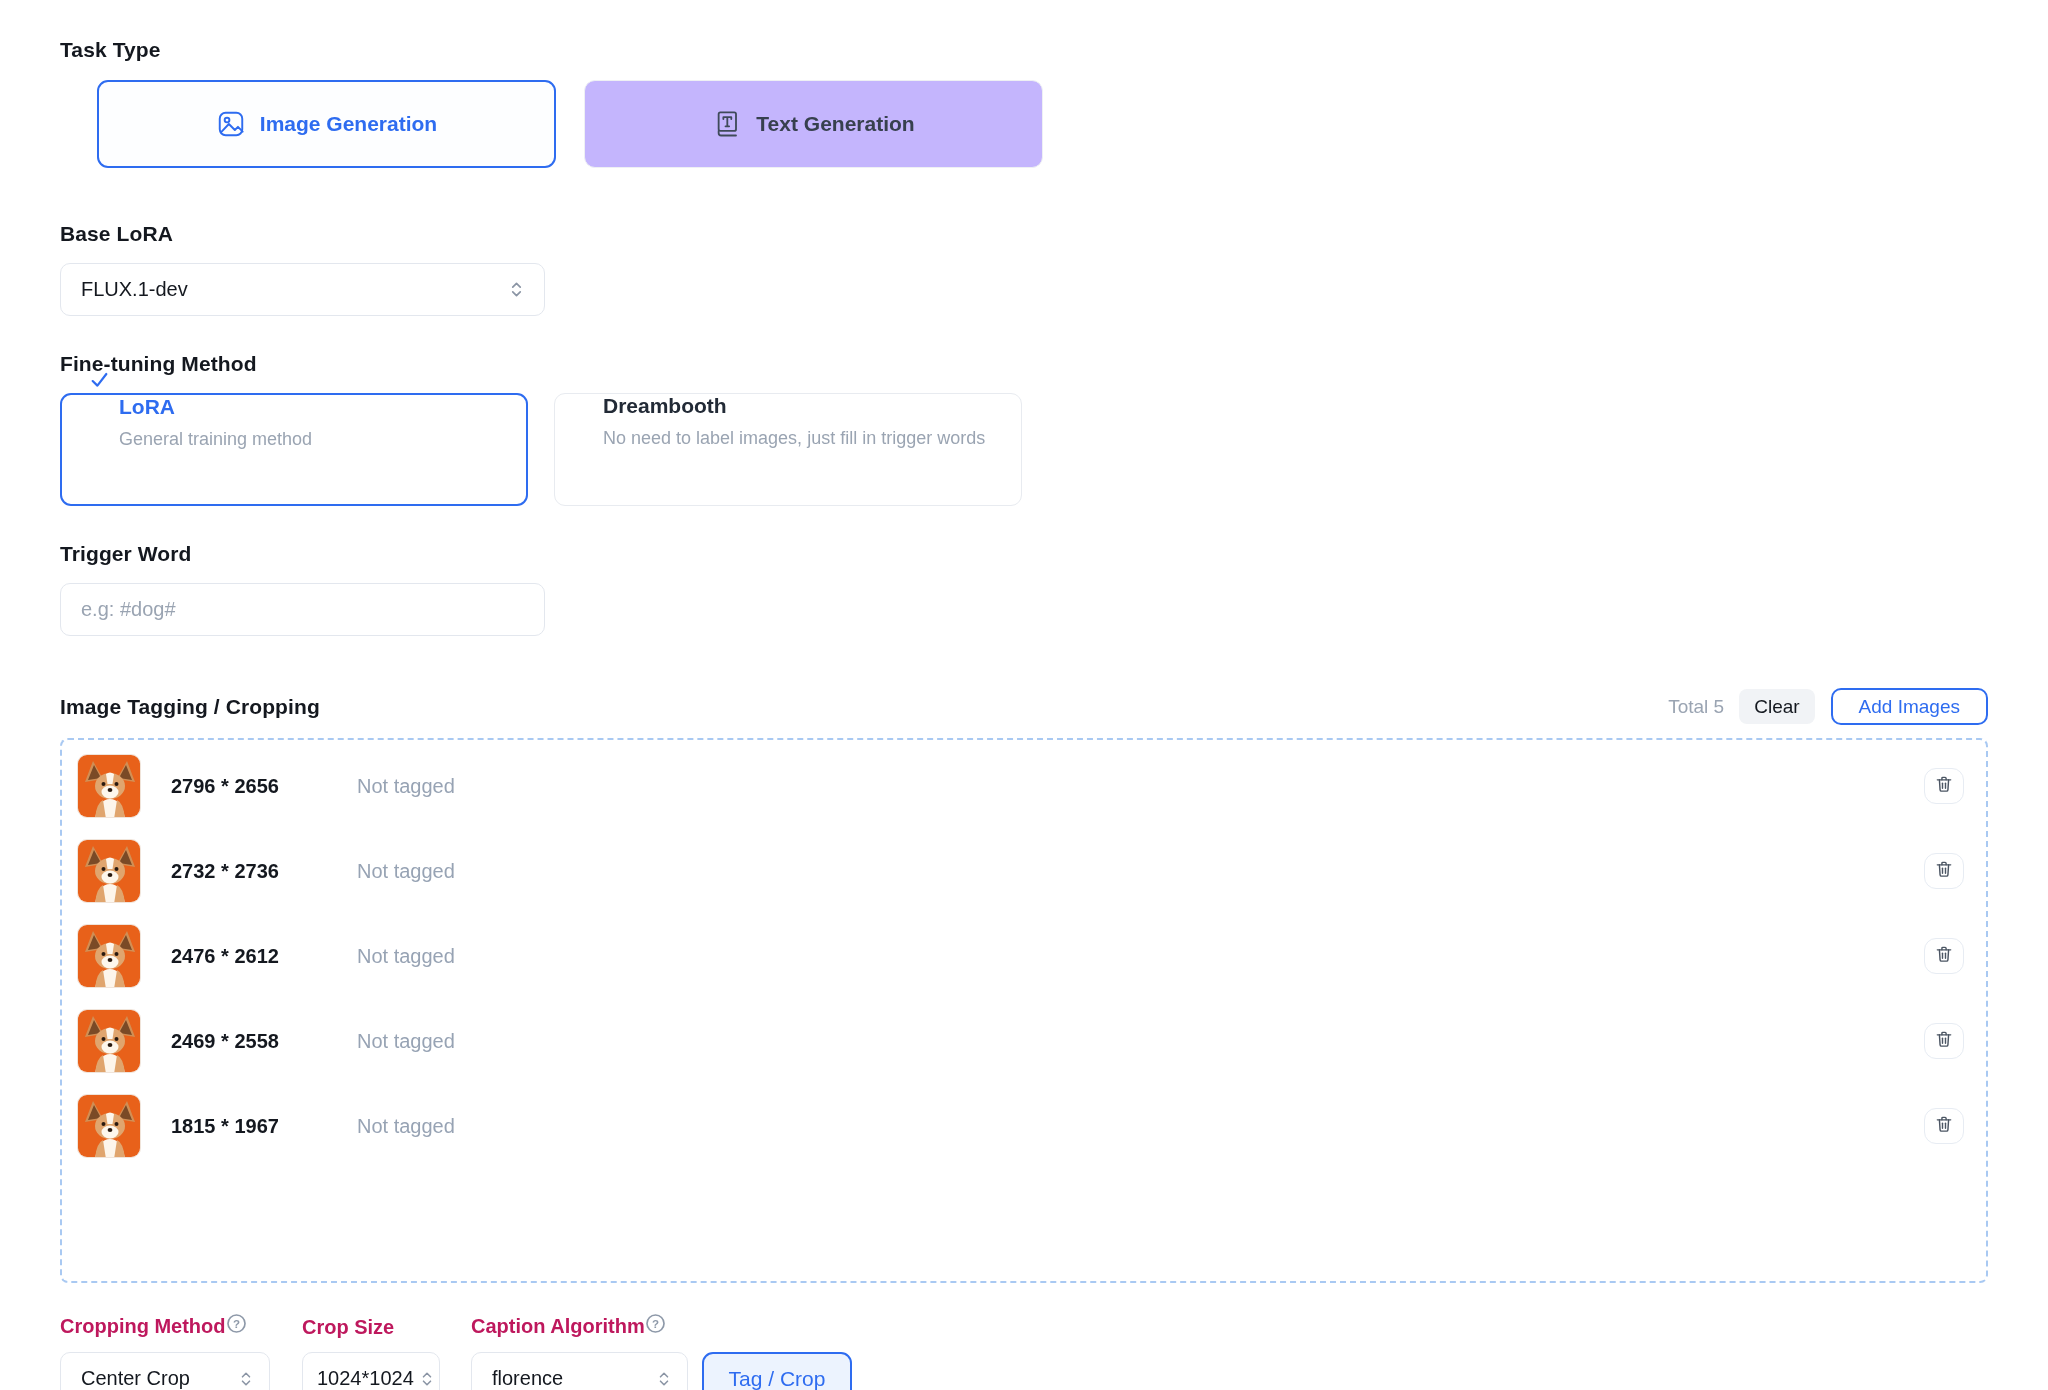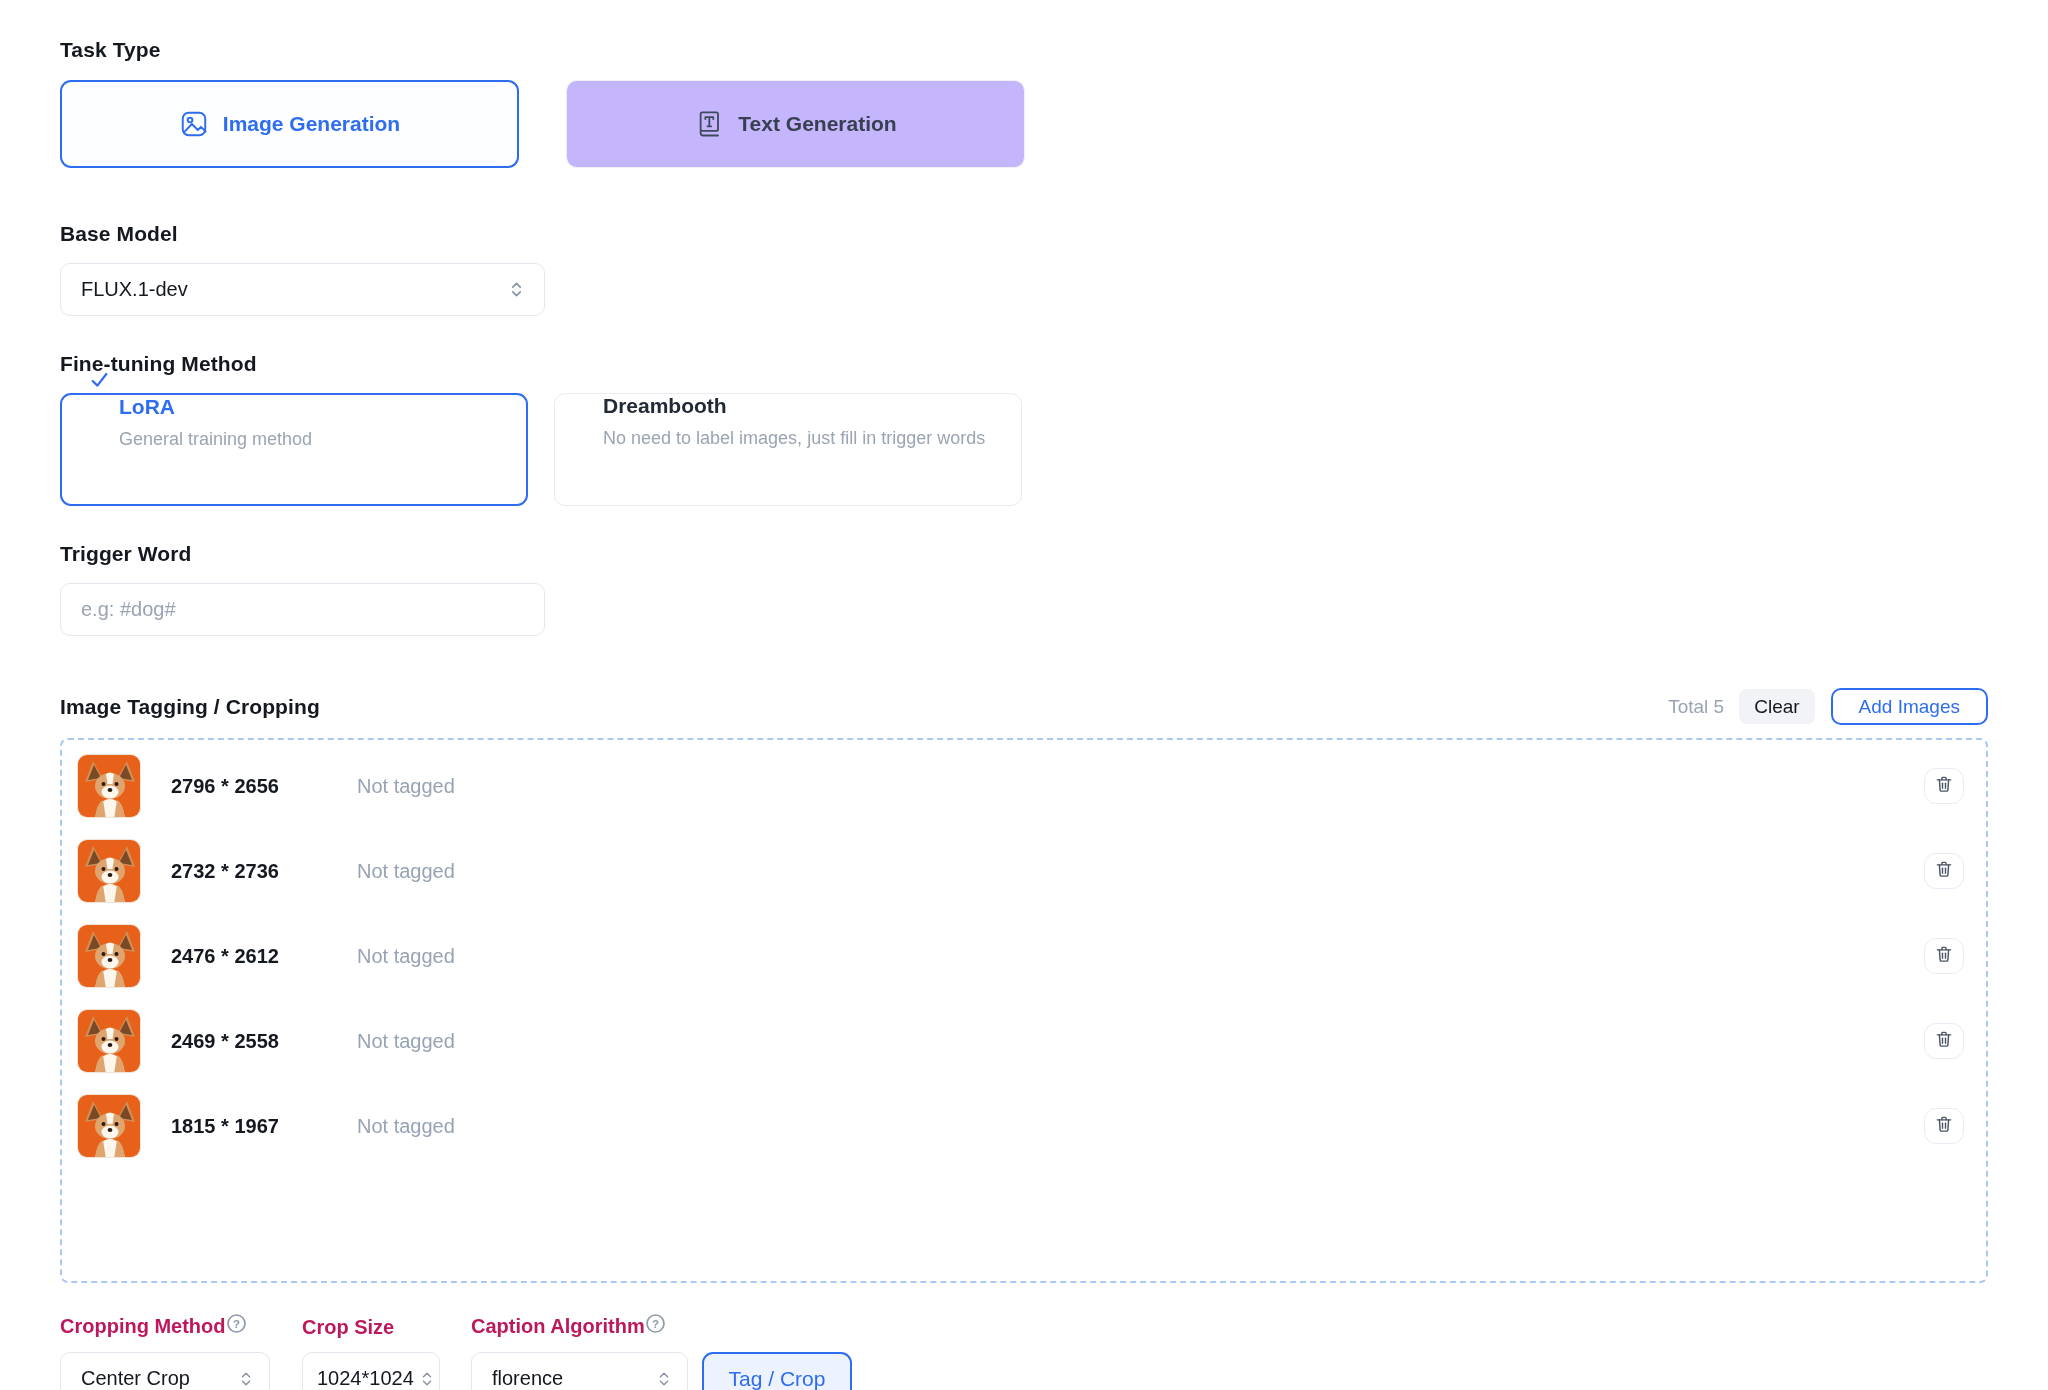--- a/index.html
+++ b/index.html
@@ -11,21 +11,21 @@
     --border:#e3e7ee;
   }
   *{box-sizing:border-box;margin:0;padding:0;}
   html,body{width:2048px;height:1390px;overflow:hidden;background:#ffffff;
     font-family:"Liberation Sans", sans-serif;color:var(--dark);}
   .page{padding:38px 60px 0 60px;width:2048px;}
   .sec-label{font-size:21px;font-weight:700;color:var(--dark);letter-spacing:.1px;}
   button{font:inherit;border:none;background:none;cursor:pointer;}
 
   
-  .task-row{display:flex;gap:47px;margin-top:18px;}
+  .task-row{display:flex;gap:28px;margin-top:18px;margin-left:37px;}
   .task-btn{width:459px;height:88px;border-radius:11px;display:flex;align-items:center;
     justify-content:center;gap:14px;font-size:21px;font-weight:700;}
   .task-btn.selected{border:2.5px solid var(--accent);color:var(--accent);background:#fdfeff;}
   .task-btn.plain{border:1px solid #eef0f4;color:#37404e;background:#c4b5fd;}
   .task-btn svg{display:block;}
 
   
   .row-gap{margin-top:54px;}
   .select{width:485px;height:53px;border:1px solid var(--border);border-radius:10px;
     display:flex;align-items:center;padding:0 20px;font-size:20px;color:var(--dark);
@@ -104,21 +104,21 @@
           <rect x="6.2" y="3.2" width="16.2" height="17.2" rx="1.6"></rect>
           <path d="M10.6 7.6h7.4 M10.6 7.6v1.7 M18 7.6v1.7 M14.3 7.6v8.6 M12.6 16.2h3.4"></path>
           <path d="M6.2 20.4v2c0 1.3 1 2.3 2.3 2.3h13.9"></path>
         </svg>
       </span>
       <span>Text Generation</span>
     </button>
   </div>
 
   
-  <div class="sec-label row-gap">Base Model</div>
+  <div class="sec-label row-gap">Base LoRA</div>
   <div class="select">
     <span>FLUX.1-dev</span>
     <span class="chev">
       <svg width="15" height="19" viewBox="0 0 16 20" fill="none" stroke="#8b95a5" stroke-width="1.8" stroke-linecap="round" stroke-linejoin="round">
         <path d="M4 7.5 8 3.5l4 4"></path>
           <path d="M4 12.5 8 16.5l4-4"></path>
       </svg>
     </span>
   </div>
 

